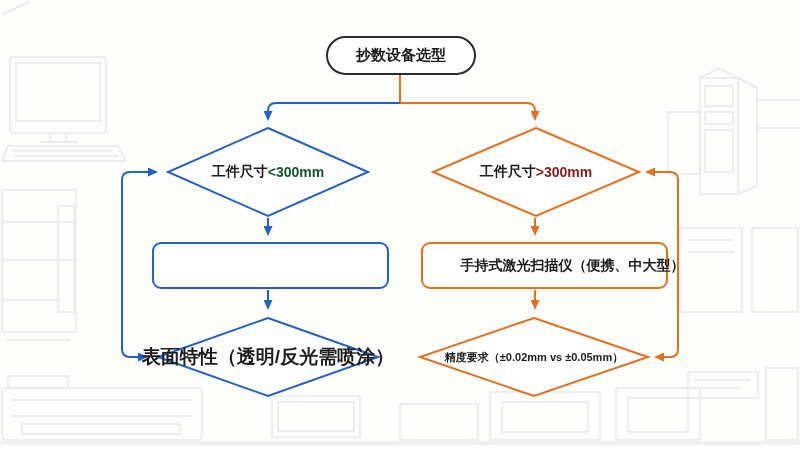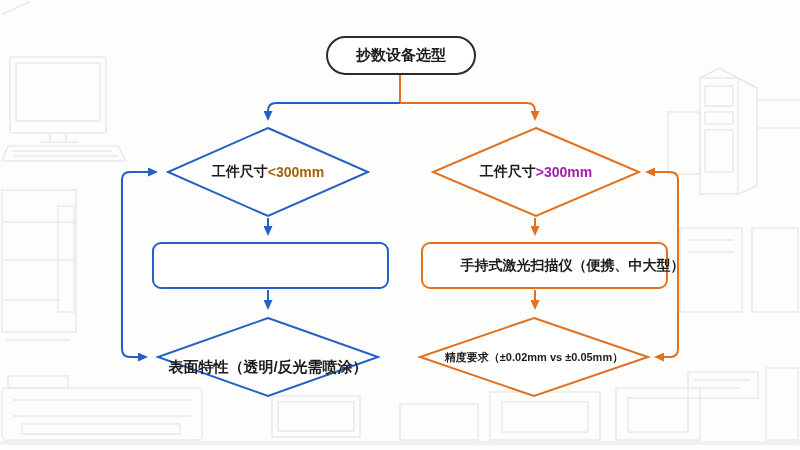--- a/index.html
+++ b/index.html
@@ -12,24 +12,24 @@
   .label{
     position:absolute;display:flex;align-items:center;justify-content:center;
     text-align:center;font-weight:700;color:#1c1c1c;white-space:nowrap;
     z-index:3;pointer-events:none;border-radius:6px;
   }
   .lbl-start{left:327px;top:37px;width:148px;height:36px;font-size:15px;}
   .lbl-ld1{left:168px;top:128px;width:200px;height:88px;font-size:14px;}
   .lbl-rd1{left:433px;top:128px;width:206px;height:88px;font-size:14px;}
   .lbl-lproc{left:153px;top:243px;width:235px;height:45px;font-size:14px;}
   .lbl-rproc{left:422px;top:243px;width:245px;height:45px;font-size:14px;margin-left:28px;}
-  .lbl-ld2{left:158px;top:328px;width:220px;height:78px;font-size:15px;}
+  .lbl-ld2{left:158px;top:318px;width:220px;height:78px;font-size:19px;}
   .lbl-rd2{left:420px;top:318px;width:228px;height:78px;font-size:11px;}
-  .val-blue{color:#a16207;}
-  .val-orange{color:#a21caf;}
+  .val-blue{color:#14532d;}
+  .val-orange{color:#7f1d1d;}
 </style>
 </head>
 <body>
 
 <div id="canvas">
 
   <svg class="layer" width="800" height="450" viewBox="0 0 800 450" fill="none" stroke="#e9e9e9" stroke-width="1.5">
     <path d="M2,14 L30,2"></path>
 
     <g>

